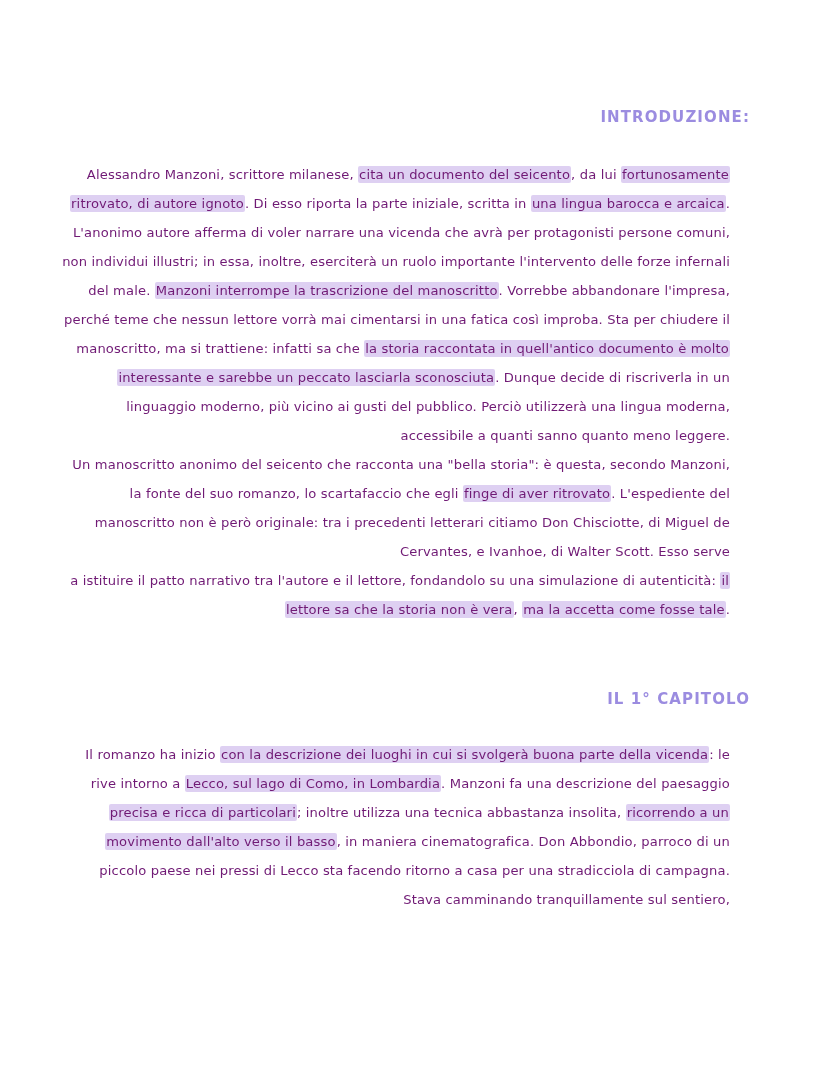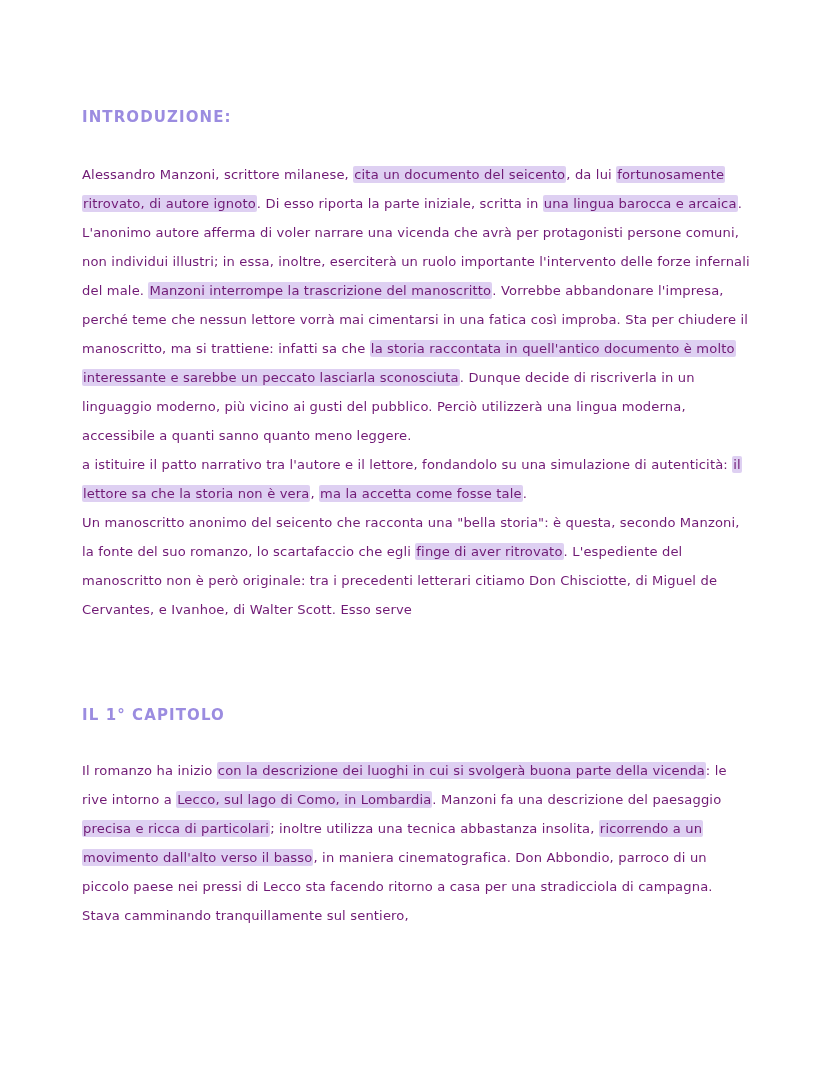--- a/index.html
+++ b/index.html
@@ -12,34 +12,35 @@
     height: 1083px;
     font-family: "DejaVu Sans", sans-serif;
     color: #2b2b2b;
     overflow: hidden;
   }
   .page {
     position: relative;
     width: 828px;
     height: 806px;
     box-sizing: border-box;
-    padding: 108px 78px 0 82px;
+    padding: 108px 78px 0 60px;
     background: #fff;
+    text-align: right;
   }
   .section-heading {
     font-family: "DejaVu Sans", sans-serif;
     font-weight: bold;
     font-size: 15px;
     letter-spacing: 1.1px;
     color: #9b8ce0;
     text-transform: uppercase;
     margin: 0 0 12px 0;
   }
   .heading-1 { margin-bottom: 34px; }
-  .heading-2 { margin-top: 16px; margin-bottom: 32px; }
+  .heading-2 { margin-top: 0; margin-bottom: 32px; }
   .body-block {
     font-size: 13.1px;
     line-height: 29px;
     color: #701a75;
     letter-spacing: 0.15px;
     max-width: 670px;
   }
   .body-block p {
     margin: 0;
   }
@@ -54,22 +55,22 @@
 </style>
 </head>
 <body>
 
 <div class="page">
 
   <h2 class="section-heading heading-1">INTRODUZIONE:</h2>
 
   <div class="body-block">
     <p>Alessandro Manzoni, scrittore milanese, <span class="hl">cita un documento del seicento</span>, da lui <span class="hl">fortunosamente ritrovato, di autore ignoto</span>. Di esso riporta la parte iniziale, scritta in <span class="hl">una lingua barocca e arcaica</span>. L'anonimo autore afferma di voler narrare una vicenda che avrà per protagonisti persone comuni, non individui illustri; in essa, inoltre, eserciterà un ruolo importante l'intervento delle forze infernali del male. <span class="hl">Manzoni interrompe la trascrizione del manoscritto</span>. Vorrebbe abbandonare l'impresa, perché teme che nessun lettore vorrà mai cimentarsi in una fatica così improba. Sta per chiudere il manoscritto, ma si trattiene: infatti sa che <span class="hl">la storia raccontata in quell'antico documento è molto interessante e sarebbe un peccato lasciarla sconosciuta</span>. Dunque decide di riscriverla in un linguaggio moderno, più vicino ai gusti del pubblico. Perciò utilizzerà una lingua moderna, accessibile a quanti sanno quanto meno leggere.</p>
+    <p>Un manoscritto anonimo del seicento che racconta una "bella storia": è questa, secondo Manzoni, la fonte del suo romanzo, lo scartafaccio che egli <span class="hl">finge di aver ritrovato</span>. L'espediente del manoscritto non è però originale: tra i precedenti letterari citiamo Don Chisciotte, di Miguel de Cervantes, e Ivanhoe, di Walter Scott. Esso serve</p>
     <p>a istituire il patto narrativo tra l'autore e il lettore, fondandolo su una simulazione di autenticità: <span class="hl">il lettore sa che la storia non è vera</span>, <span class="hl">ma la accetta come fosse tale</span>.</p>
-    <p>Un manoscritto anonimo del seicento che racconta una "bella storia": è questa, secondo Manzoni, la fonte del suo romanzo, lo scartafaccio che egli <span class="hl">finge di aver ritrovato</span>. L'espediente del manoscritto non è però originale: tra i precedenti letterari citiamo Don Chisciotte, di Miguel de Cervantes, e Ivanhoe, di Walter Scott. Esso serve</p>
   </div>
 
   <div class="spacer-big"></div>
 
   <h2 class="section-heading heading-2">IL 1° CAPITOLO</h2>
 
   <div class="body-block">
     <p>Il romanzo ha inizio <span class="hl">con la descrizione dei luoghi in cui si svolgerà buona parte della vicenda</span>: le rive intorno a <span class="hl">Lecco, sul lago di Como, in Lombardia</span>. Manzoni fa una descrizione del paesaggio <span class="hl">precisa e ricca di particolari</span>; inoltre utilizza una tecnica abbastanza insolita, <span class="hl">ricorrendo a un movimento dall'alto verso il basso</span>, in maniera cinematografica. Don Abbondio, parroco di un piccolo paese nei pressi di Lecco sta facendo ritorno a casa per una stradicciola di campagna. Stava camminando tranquillamente sul sentiero,</p>
   </div>
 

